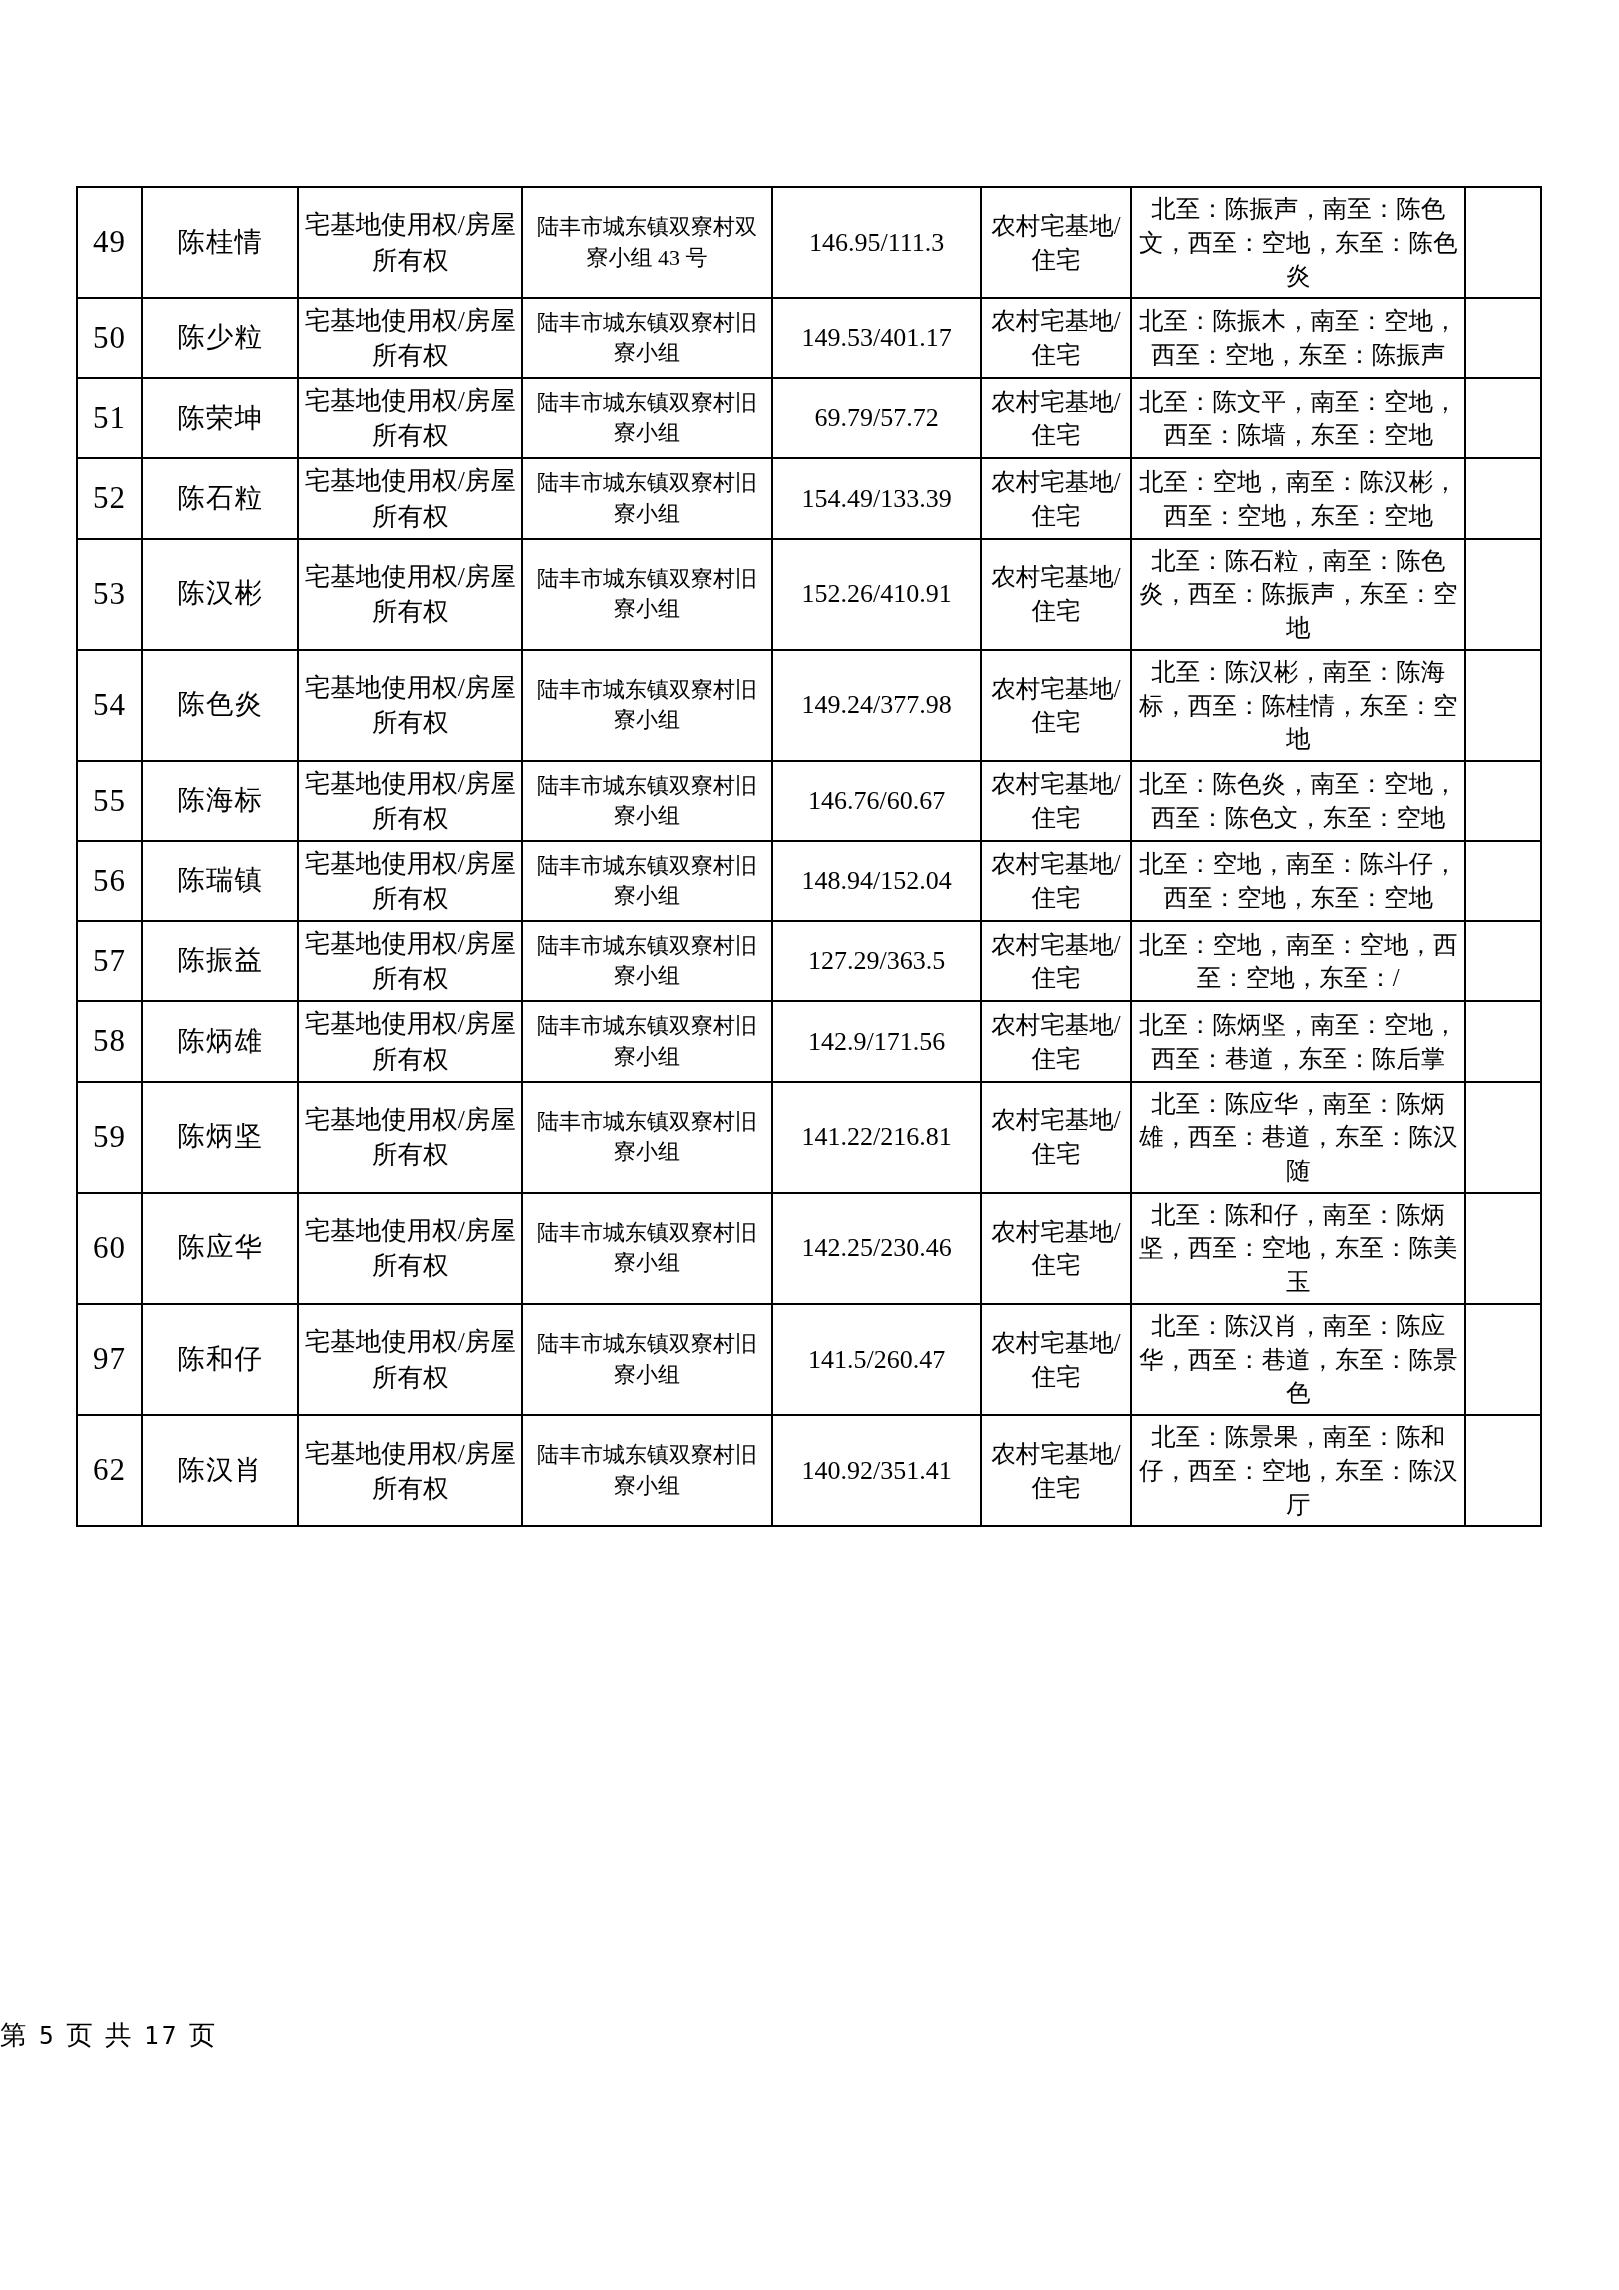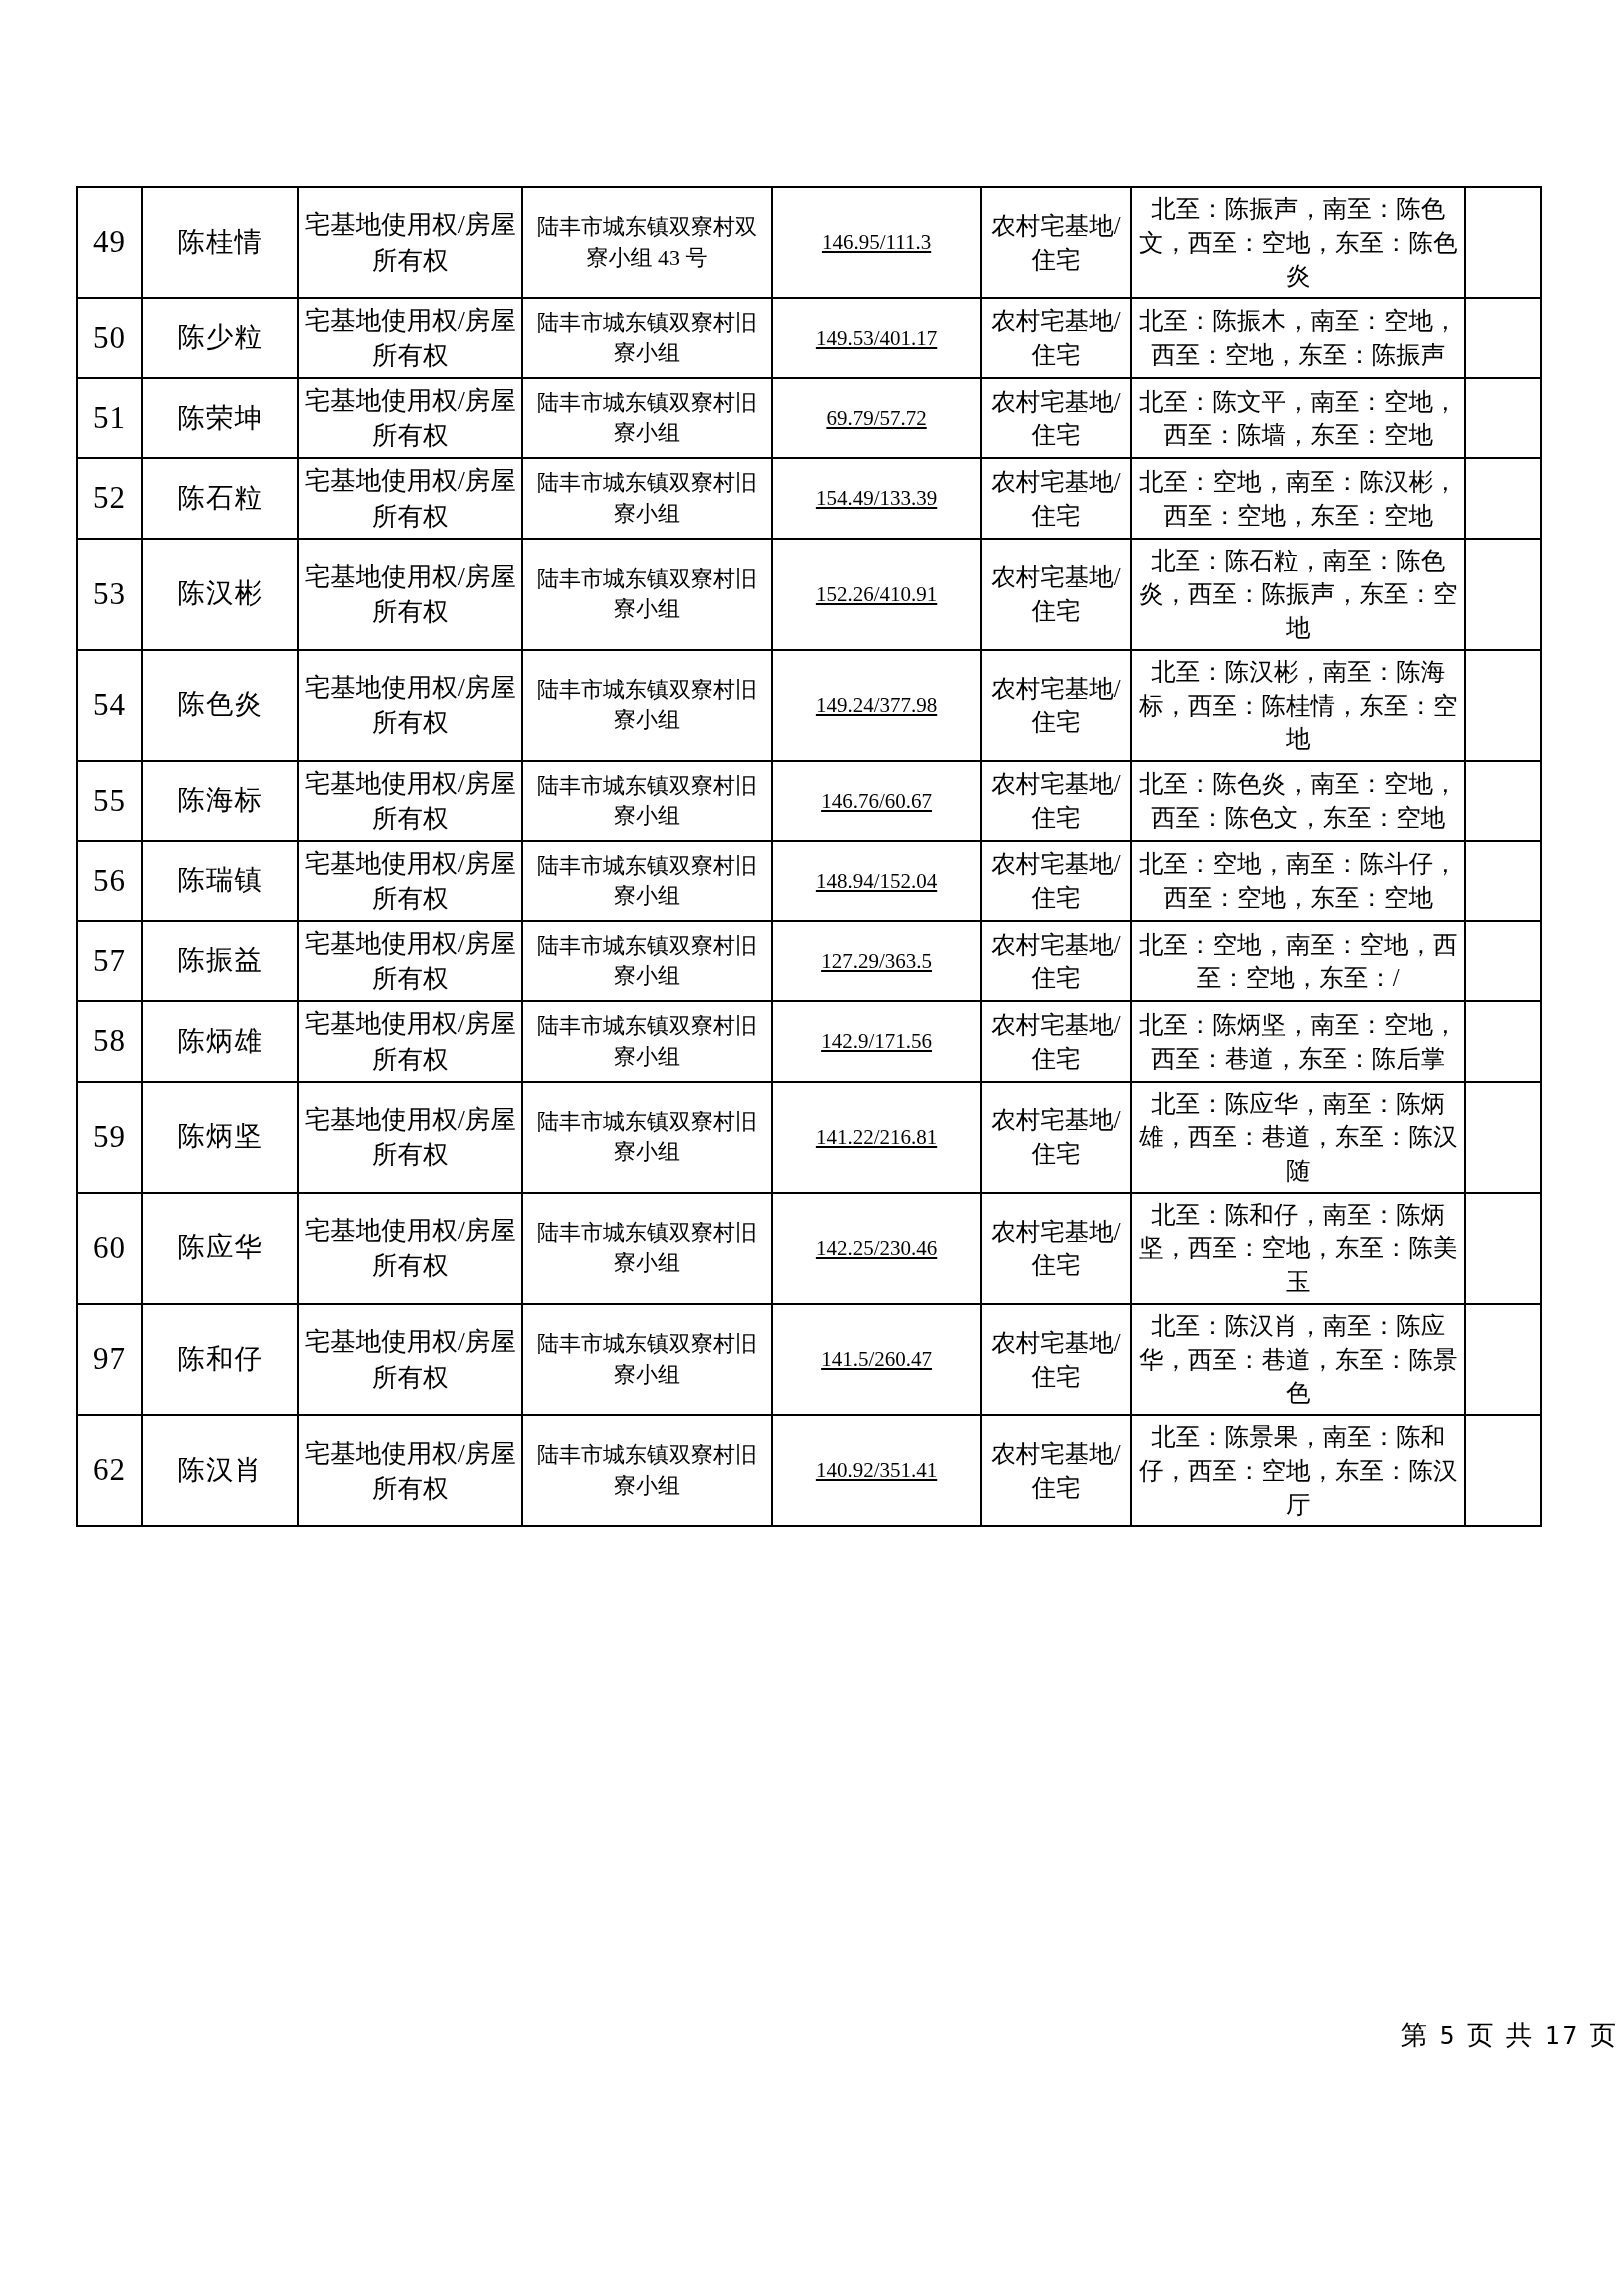--- a/index.html
+++ b/index.html
@@ -59,45 +59,44 @@
   .cell-right {
     font-size: 25.5px;
     letter-spacing: 0px;
     margin-left: 32px;
   }
   .cell-addr {
     font-size: 22px;
     letter-spacing: 0px;
   }
   .cell-area {
-    font-size: 21px;
+    font-size: 26px;
     font-family: "DejaVu Sans Mono", "Liberation Mono", monospace;
     letter-spacing: 0px;
-    text-decoration: underline;
   }
   .cell-use {
     font-size: 24.5px;
     letter-spacing: 0px;
     border-radius: 19px;
   }
   .cell-bound {
     font-size: 24.5px;
     text-align: center;
     letter-spacing: 0px;
     border-radius: 11px;
   }
   .cell-empty {
     font-size: 23.5px;
   }
   .footer {
     position: absolute;
     left: 0;
     top: 2017px;
     width: 1619px;
-    text-align: right;
+    text-align: left;
     font-size: 26.5px;
     letter-spacing: 2.9px;
     font-family: "Liberation Serif", "DejaVu Serif", serif;
   }
   .footer .num {
     font-family: "DejaVu Sans Mono", "Liberation Mono", monospace;
     font-size: 24.5px;
   }
 </style>
 </head>

